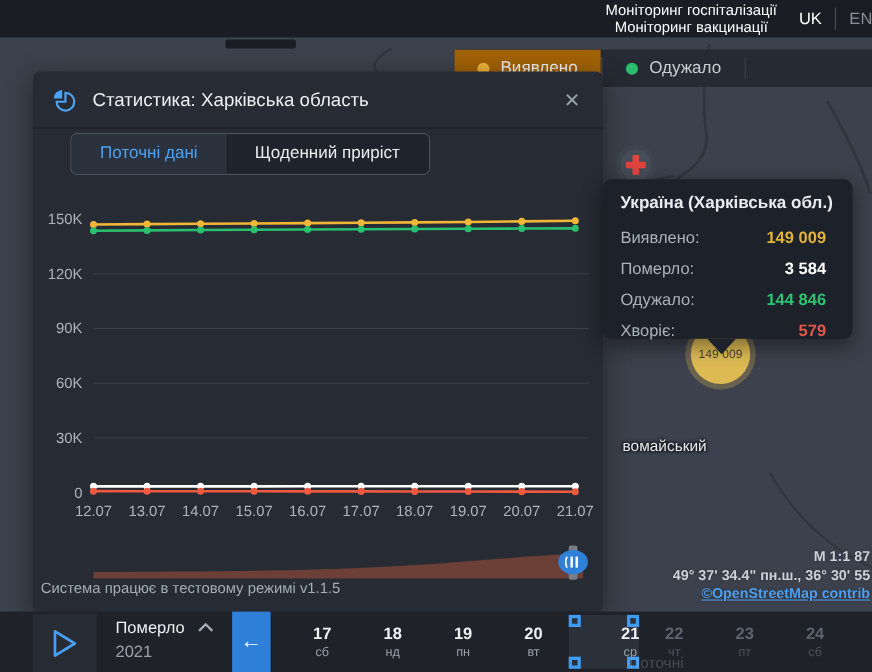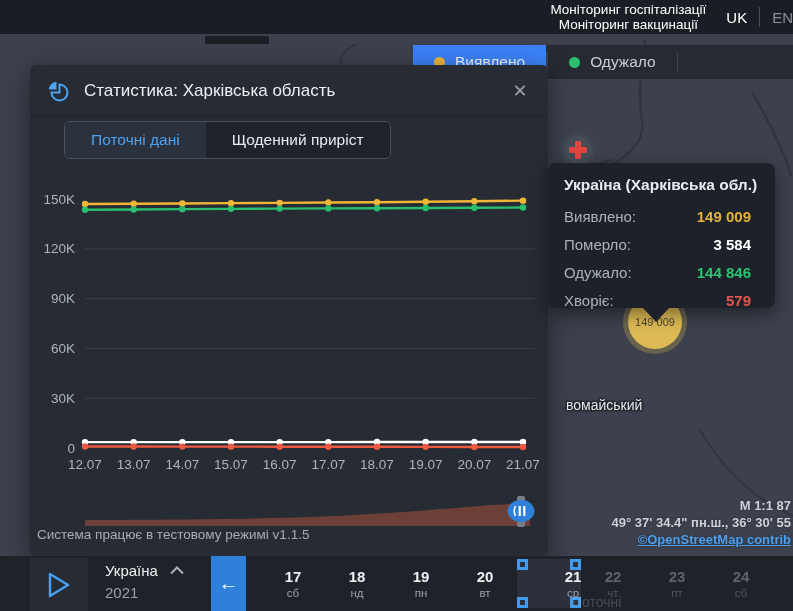--- a/index.html
+++ b/index.html
@@ -34,21 +34,21 @@
     background:#E0453E; border-radius:1px; }
   .attribution { right:2px; text-align:right; z-index:4; font-size:13px; color:#CDD1D8;
     text-shadow:0 0 2px #2a2e36; line-height:17px;font-weight:bold; }
   .attribution a { color:#4C9FEF; text-decoration:underline; cursor:pointer; }
 
   
   .legend-bar { left:413px; top:45px; width:380px; height:34px; background:#262A32; z-index:6;
     display:flex; align-items:stretch; overflow:hidden; }
   .legend-item { display:flex; align-items:center; gap:10px; padding:0 21px; font-size:15.5px;
     color:#C8CCD3; cursor:pointer; position:relative; white-space:nowrap; }
-  .legend-item.active { background:#3b82f6; color:#F0F2F5;text-decoration:underline; }
+  .legend-item.active { background:#a16207; color:#F0F2F5;text-decoration:underline; }
   .legend-item.active:after { content:""; position:absolute; left:0; right:0; bottom:0; height:3px;
     background:#3D9AEC; }
   .legend-dot { width:11px; height:11px; border-radius:50%; }
   .legend-sep { width:1px; background:#3C414B; margin:7px 0; }
 
   
   .panel { left:30px; top:65px; width:518px; height:491px; background:#262B34; border-radius:6px;
     z-index:10; box-shadow:0 6px 24px rgba(0,0,0,.45); }
   .panel-head { position:absolute; left:0; top:0; width:100%; height:52px; display:flex;
     align-items:center; border-bottom:1px solid #1E222A; }
@@ -269,21 +269,21 @@
   </div>
 
   <div class="abs bottombar">
     <div class="play-btn">
       <svg width="26" height="28" viewBox="0 0 26 28">
         <path d="M4,3 L22,14 L4,25 Z" fill="none" stroke="#4AA0F0" stroke-width="2.4" stroke-linejoin="round"></path>
       </svg>
     </div>
     <div class="month-box">
       <div class="month-line">
-        <span>Україна</span>
+        <span>Померло</span>
         <svg width="14" height="9" viewBox="0 0 14 9">
           <polyline points="1,7.5 7,1.5 13,7.5" fill="none" stroke="#A9AFB9" stroke-width="2"></polyline>
         </svg>
       </div>
       <div class="year">2021</div>
     </div>
     <div class="nav-left">
       <span>←</span>
     </div>
     <div id="days">

